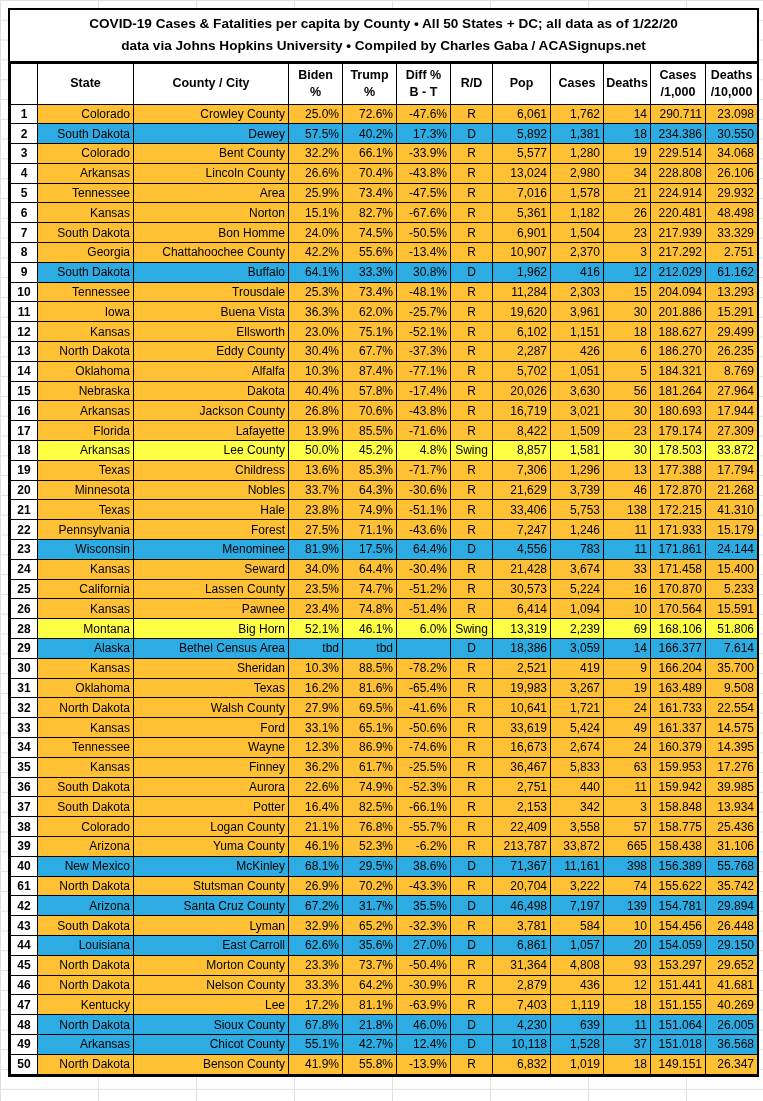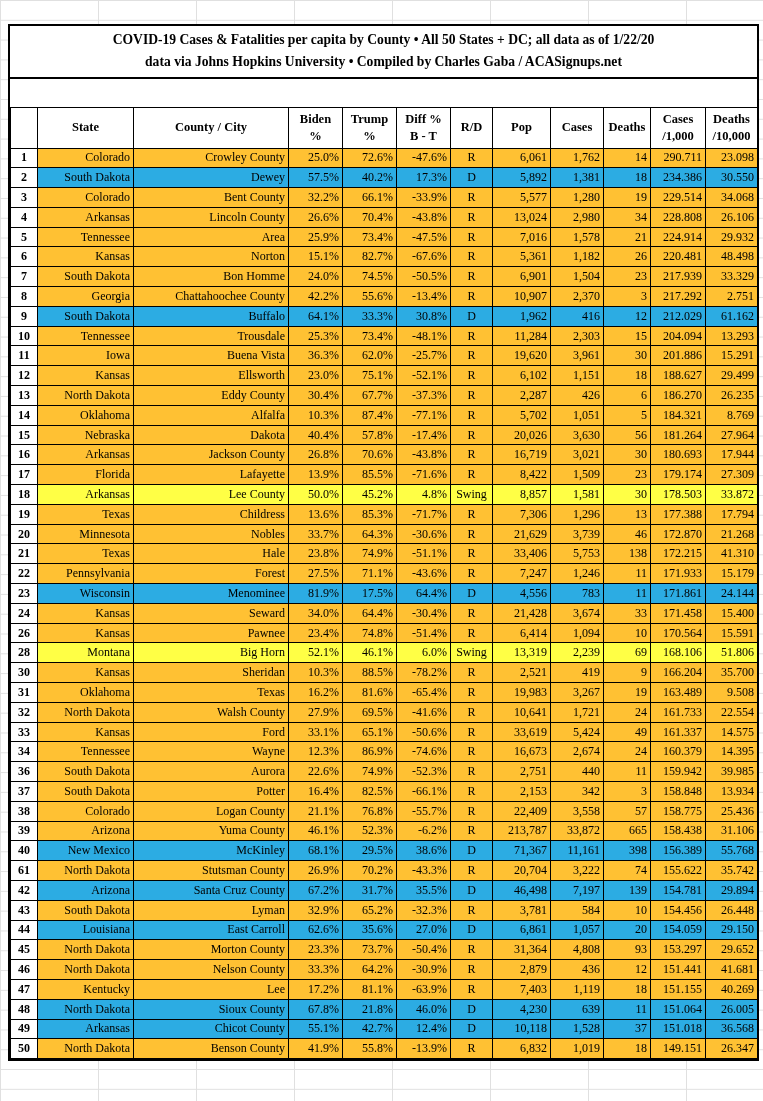--- a/index.html
+++ b/index.html
@@ -6,30 +6,30 @@
   body{
     width:763px;height:1101px;position:relative;overflow:hidden;
     font-family:"Liberation Sans",sans-serif;color:#000;
     background-color:#ffffff;
     background-image:
       linear-gradient(to right,#e0e0e0 1px,transparent 1px),
       linear-gradient(to bottom,#e0e0e0 1px,transparent 1px);
     background-size:98px 19.8px;
   }
   .sheet{
-    position:absolute;left:8px;top:24px;width:751px;box-sizing:border-box;
-    border:2px solid var(--c-border,#000);background:#fff;font-family:Liberation Serif, serif;
+    position:absolute;left:8px;top:8px;width:751px;box-sizing:border-box;
+    border:2px solid var(--c-border,#000);background:#fff;
   }
   .title-box{
     border-bottom:2px solid var(--c-border,#000);
     background:var(--c-header,#fff);
     text-align:center;font-weight:bold;font-size:13.6px;line-height:1.6;
     padding:3px 4px 4px 4px;
   }
-  table{border-collapse:collapse;table-layout:fixed;width:100%;margin-top:28px;}
+  table{border-collapse:collapse;table-layout:fixed;width:100%;}
   th,td{
     border:1px solid var(--c-border,#000);
     overflow:hidden;white-space:nowrap;
   }
   th{
     background:var(--c-header,#fff);font-weight:bold;font-size:12.5px;
     height:40px;text-align:center;vertical-align:middle;
     white-space:pre-line;line-height:1.3;padding:0 1px;
   }
   td{height:18.8px;font-size:12px;padding:0 3px;vertical-align:middle;}
@@ -415,20 +415,34 @@
     <td class="right">64.4%</td>
     <td class="right">-30.4%</td>
     <td class="center">R</td>
     <td class="right">21,428</td>
     <td class="right">3,674</td>
     <td class="right">33</td>
     <td class="right">171.458</td>
     <td class="right">15.400</td>
   </tr>
         <tr class="r-row">
+    <td class="num">25</td>
+    <td class="right">California</td>
+    <td class="right">Lassen County</td>
+    <td class="right">23.5%</td>
+    <td class="right">74.7%</td>
+    <td class="right">-51.2%</td>
+    <td class="center">R</td>
+    <td class="right">30,573</td>
+    <td class="right">5,224</td>
+    <td class="right">16</td>
+    <td class="right">170.870</td>
+    <td class="right">5.233</td>
+  </tr>
+        <tr class="r-row">
     <td class="num">26</td>
     <td class="right">Kansas</td>
     <td class="right">Pawnee</td>
     <td class="right">23.4%</td>
     <td class="right">74.8%</td>
     <td class="right">-51.4%</td>
     <td class="center">R</td>
     <td class="right">6,414</td>
     <td class="right">1,094</td>
     <td class="right">10</td>
@@ -442,20 +456,34 @@
     <td class="right">52.1%</td>
     <td class="right">46.1%</td>
     <td class="right">6.0%</td>
     <td class="center">Swing</td>
     <td class="right">13,319</td>
     <td class="right">2,239</td>
     <td class="right">69</td>
     <td class="right">168.106</td>
     <td class="right">51.806</td>
   </tr>
+        <tr class="d-row">
+    <td class="num">29</td>
+    <td class="right">Alaska</td>
+    <td class="right">Bethel Census Area</td>
+    <td class="right">tbd</td>
+    <td class="right">tbd</td>
+    <td class="right"></td>
+    <td class="center">D</td>
+    <td class="right">18,386</td>
+    <td class="right">3,059</td>
+    <td class="right">14</td>
+    <td class="right">166.377</td>
+    <td class="right">7.614</td>
+  </tr>
         <tr class="r-row">
     <td class="num">30</td>
     <td class="right">Kansas</td>
     <td class="right">Sheridan</td>
     <td class="right">10.3%</td>
     <td class="right">88.5%</td>
     <td class="right">-78.2%</td>
     <td class="center">R</td>
     <td class="right">2,521</td>
     <td class="right">419</td>
@@ -513,20 +541,34 @@
     <td class="right">86.9%</td>
     <td class="right">-74.6%</td>
     <td class="center">R</td>
     <td class="right">16,673</td>
     <td class="right">2,674</td>
     <td class="right">24</td>
     <td class="right">160.379</td>
     <td class="right">14.395</td>
   </tr>
         <tr class="r-row">
+    <td class="num">35</td>
+    <td class="right">Kansas</td>
+    <td class="right">Finney</td>
+    <td class="right">36.2%</td>
+    <td class="right">61.7%</td>
+    <td class="right">-25.5%</td>
+    <td class="center">R</td>
+    <td class="right">36,467</td>
+    <td class="right">5,833</td>
+    <td class="right">63</td>
+    <td class="right">159.953</td>
+    <td class="right">17.276</td>
+  </tr>
+        <tr class="r-row">
     <td class="num">36</td>
     <td class="right">South Dakota</td>
     <td class="right">Aurora</td>
     <td class="right">22.6%</td>
     <td class="right">74.9%</td>
     <td class="right">-52.3%</td>
     <td class="center">R</td>
     <td class="right">2,751</td>
     <td class="right">440</td>
     <td class="right">11</td>

